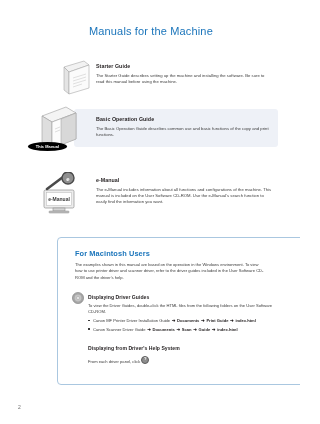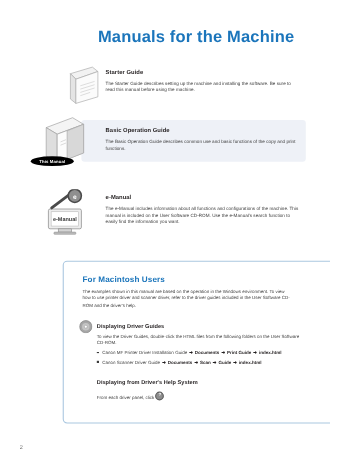--- a/index.html
+++ b/index.html
@@ -21,22 +21,22 @@
     inset: 0;
     width: 300px;
     height: 424px;
   }
 
   
   .page-title {
     position: absolute;
     left: 89px;
     top: 25px;
-    font-size: 15px;
-    font-weight: bold;
+    font-size: 11px;
+    font-weight: normal;
     color: #1b75bb;
     letter-spacing: 0.15px;
   }
 
   
   .manual-row {
     position: absolute;
   }
   .manual-text {
     position: absolute;

